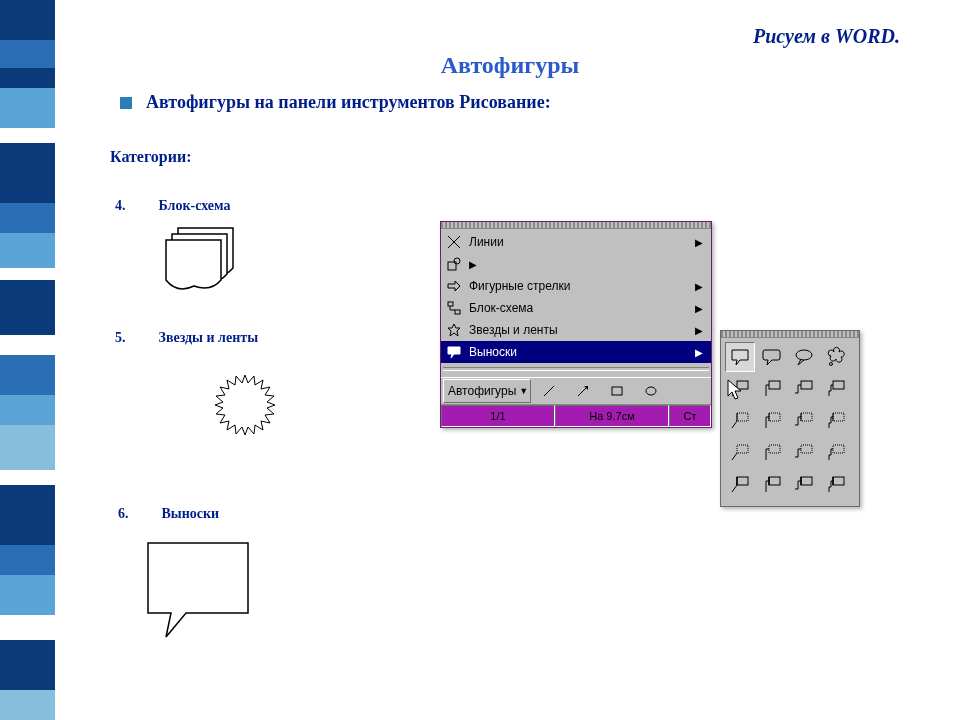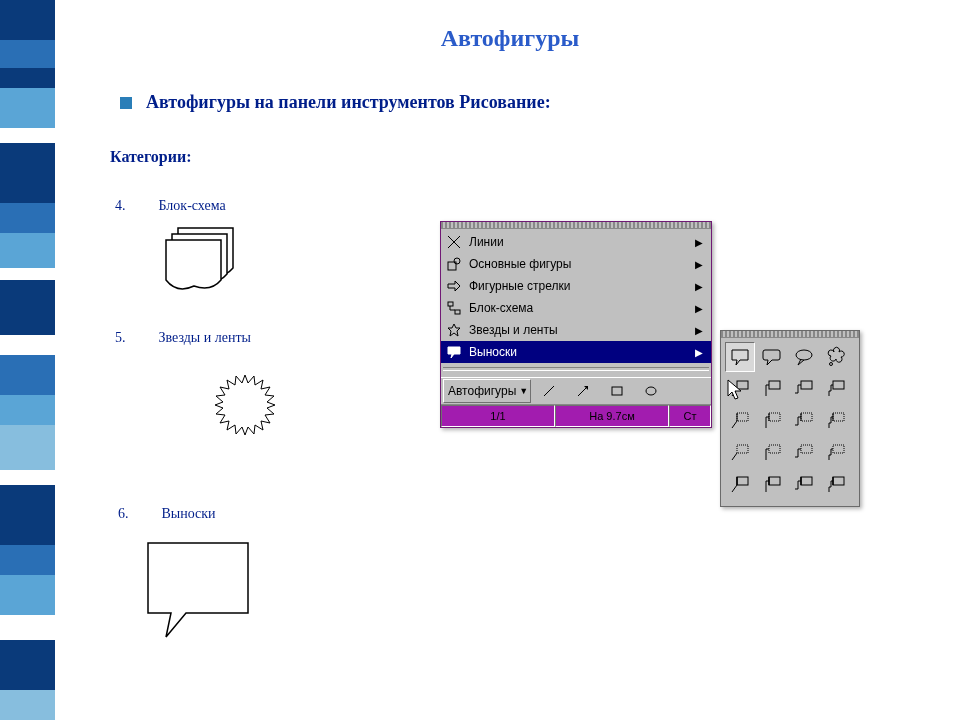--- a/index.html
+++ b/index.html
@@ -72,21 +72,21 @@
     position: absolute;
     left: 110px;
     top: 148px;
     color: #001e8a;
     font-weight: bold;
     font-size: 16px;
   }
   .item {
     position: absolute;
     color: #001e8a;
-    font-weight: normal;
+    font-weight: bold;
     font-size: 14px;
   }
   .item .num { display: inline-block; width: 40px; }
 
   
   .shape-box { position: absolute; }
 
   
   .menu-panel {
     position: absolute;
@@ -248,20 +248,21 @@
     <div class="stripe" style="top:470px;height:15px;background:#fff"></div>
     <div class="stripe" style="top:485px;height:60px;background:#0a3a7a"></div>
     <div class="stripe" style="top:545px;height:30px;background:#2a6fb5"></div>
     <div class="stripe" style="top:575px;height:40px;background:#5aa5d6"></div>
     <div class="stripe" style="top:615px;height:25px;background:#fff"></div>
     <div class="stripe" style="top:640px;height:50px;background:#0a3a7a"></div>
     <div class="stripe" style="top:690px;height:30px;background:#87bede"></div>
   </div>
 
   <div class="header-area">
+    <p class="kicker">Рисуем в WORD.</p>
     <p class="title">Автофигуры</p>
   </div>
 
   <div class="bullet-row">
     <div class="bullet-square"></div>
     <div class="bullet-text">Автофигуры на панели инструментов Рисование:</div>
   </div>
 
   <div class="categories">Категории:</div>
 
@@ -313,21 +314,20 @@
         <span class="mi-label">Линии</span>
         <span class="mi-arrow">▶</span>
       </div>
       <div class="menu-item">
         <span class="mi-icon">
           <svg width="16" height="16">
               <rect x="2" y="6" width="8" height="8" fill="none" stroke="#000"></rect>
               <circle cx="11" cy="5" r="3" fill="none" stroke="#000"></circle>
             </svg>
         </span>
-        <span class="mi-label">Основные фигуры</span>
         <span class="mi-arrow">▶</span>
       </div>
       <div class="menu-item">
         <span class="mi-icon">
           <svg width="16" height="16">
               <path d="M2 6 h7 v-3 l5 5 l-5 5 v-3 h-7 z" fill="none" stroke="#000"></path>
             </svg>
         </span>
         <span class="mi-label">Фигурные стрелки</span>
         <span class="mi-arrow">▶</span>

